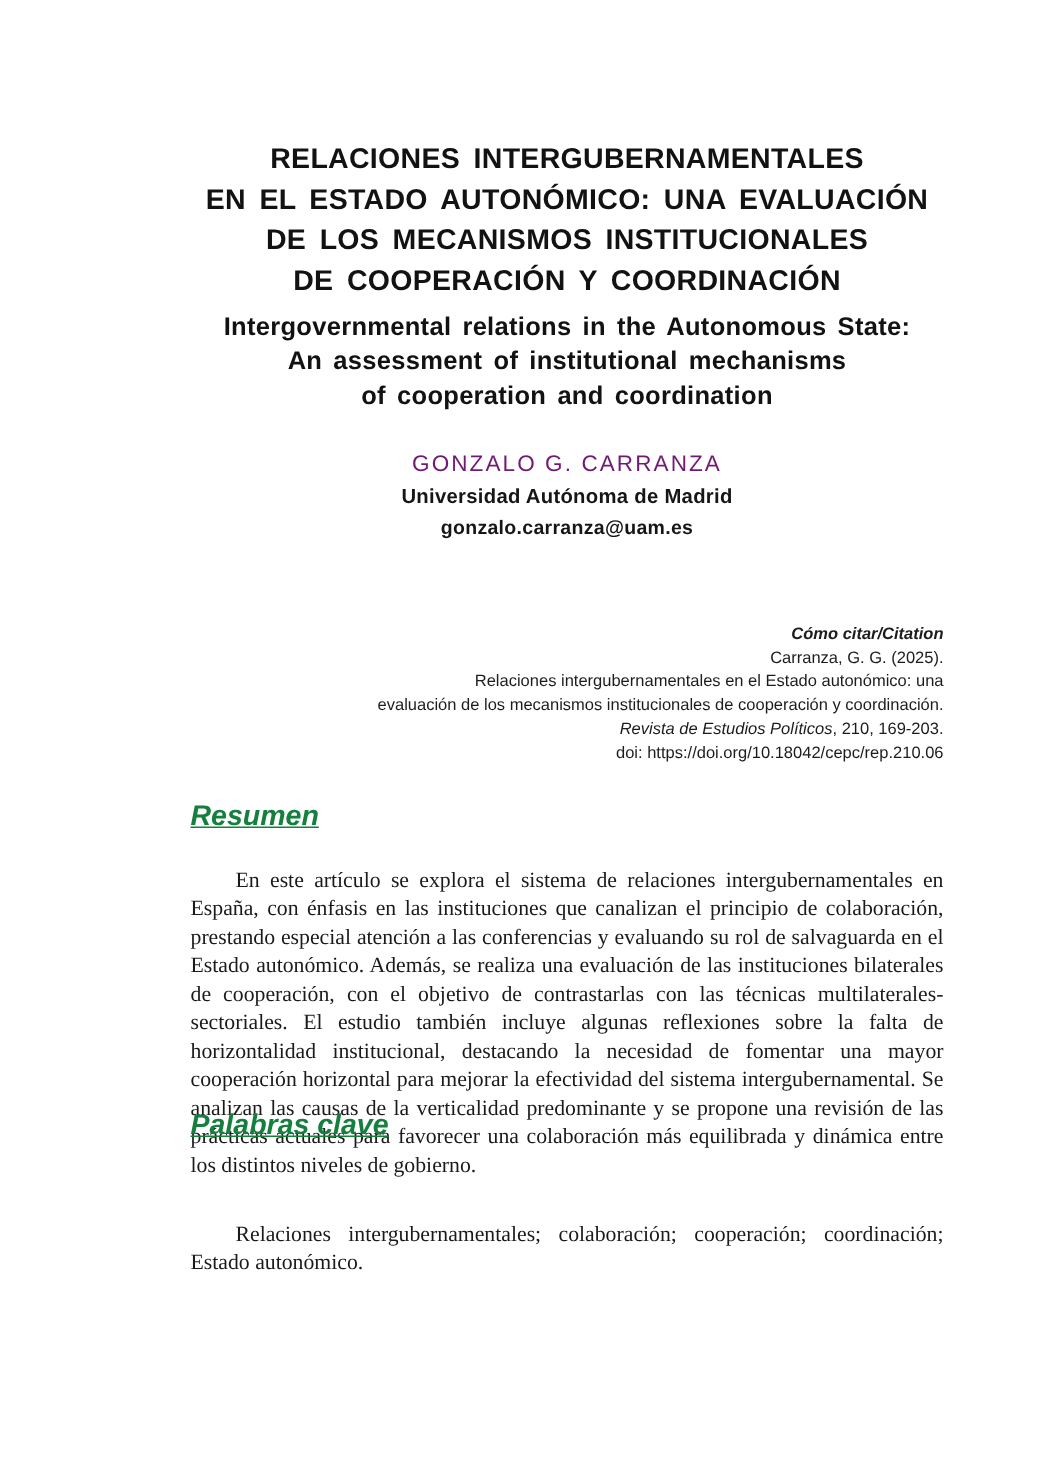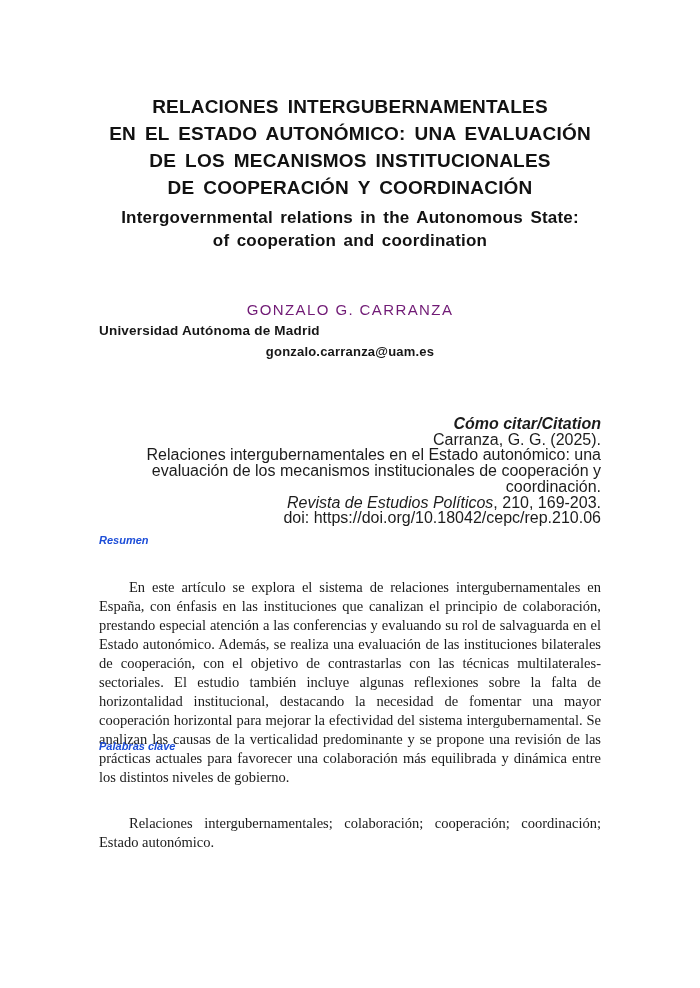--- a/index.html
+++ b/index.html
@@ -9,20 +9,21 @@
     background: #ffffff;
   }
   .page {
     position: relative;
     width: 612px;
     height: 988px;
     background: #ffffff;
     overflow: hidden;
     color: #161616;
     font-family: "Liberation Sans", sans-serif;
+    margin-left: 28px;
   }
   .col {
     position: absolute;
     left: 99px;
     width: 502px;
   }
   .title-es {
     top: 93px;
     text-align: center;
     font-weight: 700;
@@ -45,51 +46,52 @@
   .author-name {
     top: 301px;
     text-align: center;
     font-weight: 400;
     font-size: 15px;
     letter-spacing: 1.4px;
     color: #701a75;
   }
   .author-affiliation {
     top: 323px;
-    text-align: left;
+    text-align: center;
     font-weight: 700;
     font-size: 13.5px;
     letter-spacing: 0.2px;
   }
   .author-email {
     top: 344px;
     text-align: center;
     font-weight: 700;
     font-size: 13px;
     letter-spacing: 0.2px;
   }
   .citation {
     top: 416px;
     text-align: right;
-    font-size: 16px;
+    font-size: 11px;
     line-height: 15.7px;
     color: #1c1c1c;
   }
   .citation .cite-heading {
     font-weight: 700;
     font-style: italic;
   }
   .citation .italic {
     font-style: italic;
   }
   .section-heading {
     font-weight: 700;
     font-style: italic;
-    font-size: 11px;
-    color: #1d4ed8;
+    font-size: 19px;
+    color: #15803d;
+    text-decoration: underline;
   }
   .abstract-heading { top: 534px; }
   .keywords-heading { top: 740px; }
   .body-text {
     font-family: "Liberation Serif", serif;
     font-size: 14.5px;
     line-height: 19px;
     text-align: justify;
     color: #1a1a1a;
   }
@@ -107,20 +109,21 @@
 
   <div class="col title-es">
     <div>RELACIONES INTERGUBERNAMENTALES</div>
     <div>EN EL ESTADO AUTONÓMICO: UNA EVALUACIÓN</div>
     <div>DE LOS MECANISMOS INSTITUCIONALES</div>
     <div>DE COOPERACIÓN Y COORDINACIÓN</div>
   </div>
 
   <div class="col title-en">
     <div>Intergovernmental relations in the Autonomous State:</div>
+    <div>An assessment of institutional mechanisms</div>
     <div>of cooperation and coordination</div>
   </div>
 
   <div class="col author-name">GONZALO G. CARRANZA</div>
   <div class="col author-affiliation">Universidad Autónoma de Madrid</div>
   <div class="col author-email">gonzalo.carranza@uam.es</div>
 
   <div class="col citation">
     <div class="cite-heading">Cómo citar/Citation</div>
     <div>Carranza, G. G. (2025).</div>

